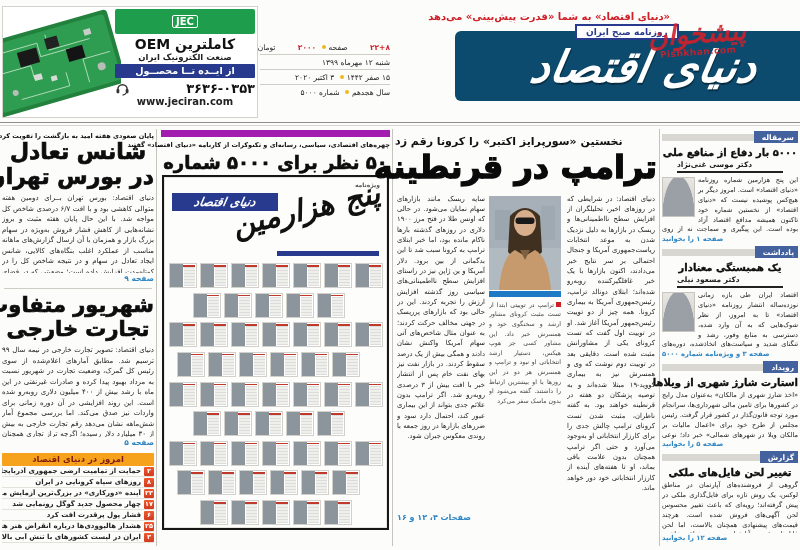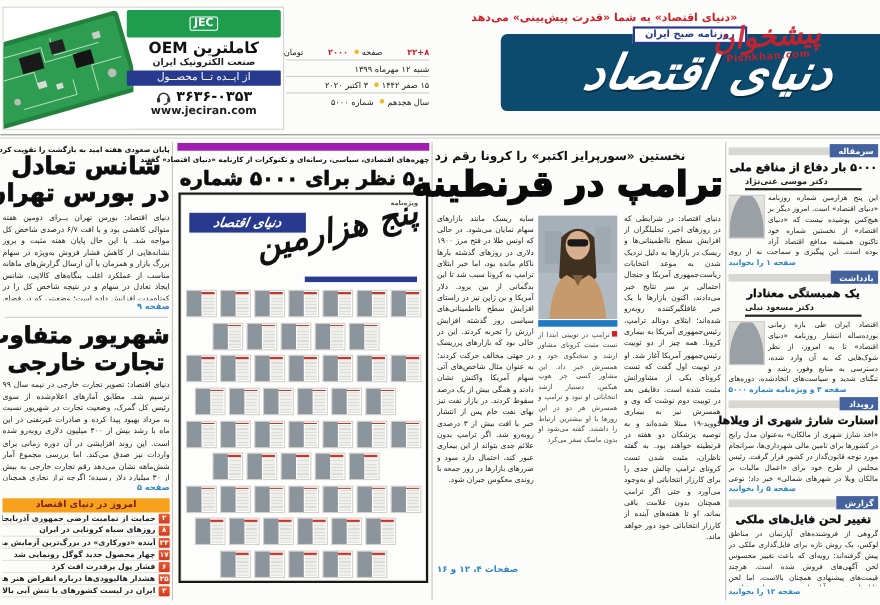--- a/index.html
+++ b/index.html
@@ -10,22 +10,22 @@
   
   .ad { position:absolute; left:2px; top:6px; width:256px; height:112px; background:#fff; border:1px solid #d5d2cc; direction:rtl; }
   .ad-pcb { position:absolute; left:0; top:0; width:118px; height:110px; }
   .ad-right { position:absolute; right:2px; top:2px; width:140px; text-align:center; }
   .ad-logobar { display:flex; flex-direction:row; align-items:center; justify-content:center; gap:4px; background:#1e9e4c; border-radius:2px; height:25px; padding:0 3px; }
   .ad-jec { color:#fff; font-weight:bold; font-size:10px; border:1px solid #fff; border-radius:2px; padding:0 3px; direction:ltr; }
   .ad-co-fa { color:#fff; font-weight:bold; font-size:10px; line-height:1; }
   .ad-co-en { color:#eaf7ee; font-size:4.5px; direction:ltr; letter-spacing:.5px; }
   .ad-oem { font-size:14px; font-weight:bold; color:#111; margin-top:2px; }
   .ad-line2 { font-size:8.5px; font-weight:bold; color:#222; }
-  .ad-bluebar { background:#283a8e; color:#fff; font-size:9.5px; font-weight:normal; height:14px; line-height:14px; border-radius:1px; margin-top:2px; }
-  .ad-phone-row { display:flex; align-items:center; justify-content:center; gap:4px; margin-top:3px; direction:ltr; }
+  .ad-bluebar { background:#283a8e; color:#fff; font-size:9.5px; font-weight:bold; height:14px; line-height:14px; border-radius:1px; margin-top:2px; }
+  .ad-phone-row { display:flex; align-items:center; justify-content:space-between; gap:4px; margin-top:3px; direction:ltr; }
   .ad-phone { font-size:13px; font-weight:bold; color:#111; direction:rtl; }
   .ad-site { font-size:10px; font-weight:bold; color:#222; direction:ltr; }
 
   .dateline { position:absolute; left:260px; top:40px; width:130px; font-size:7.5px; color:#222; direction:rtl; }
   .dl-row { border-bottom:1px solid #d0cdc7; padding:2.5px 0; text-align:right; white-space:nowrap; }
   .dl-row:last-child { border-bottom:none; }
   .dl-red { color:#cf1f27; font-weight:bold;padding-left:20px; }
   .dot { display:inline-block; width:4px; height:4px; border-radius:50%; background:#f0b81f; margin:0 3px; vertical-align:middle; }
 
   .slogan { position:absolute; left:430px; top:11px; width:240px; text-align:center; color:#cf1f27; font-weight:bold; font-size:10px; white-space:nowrap; }

